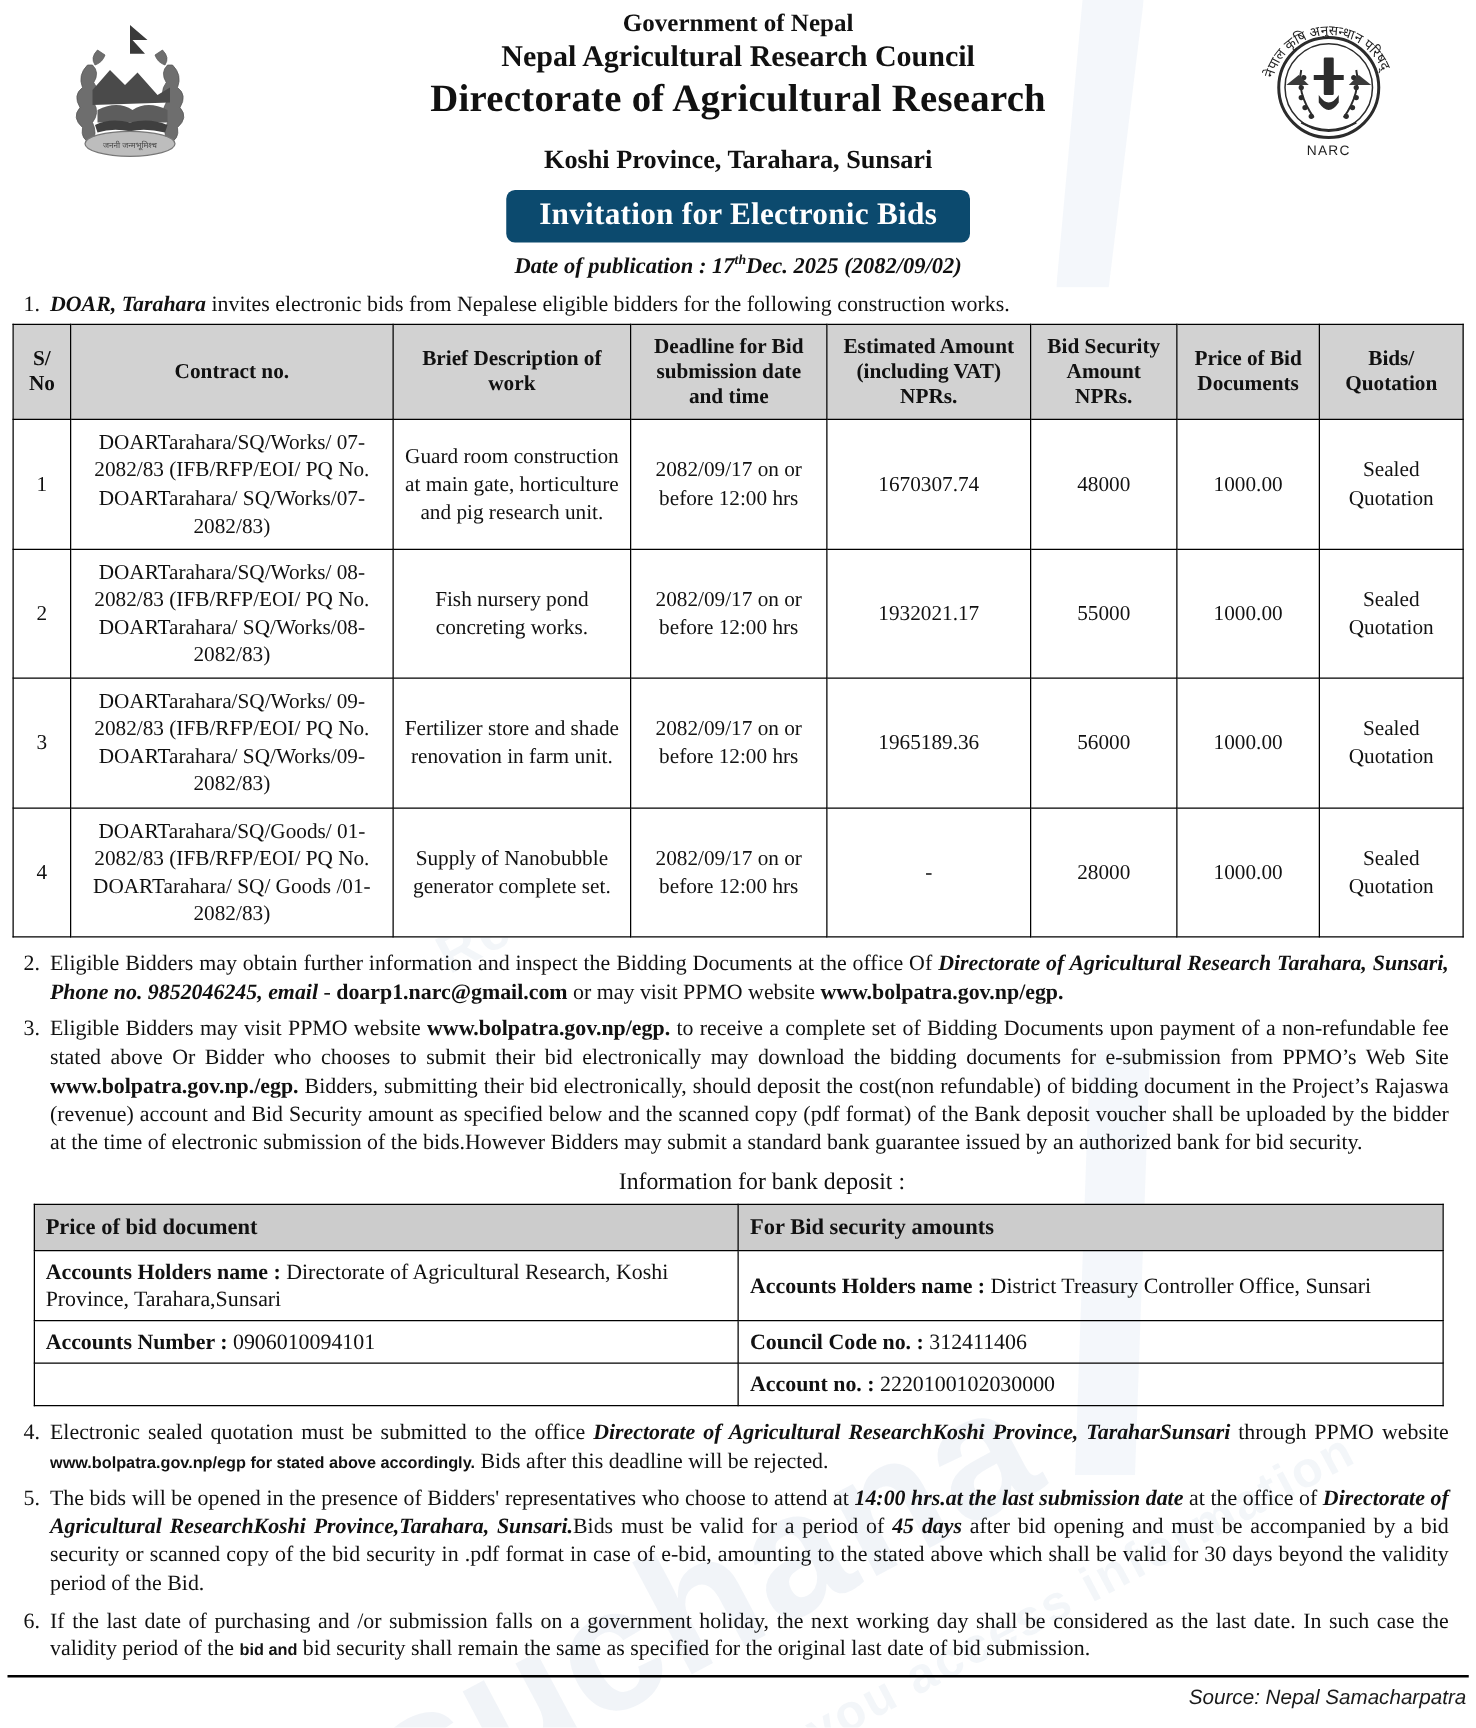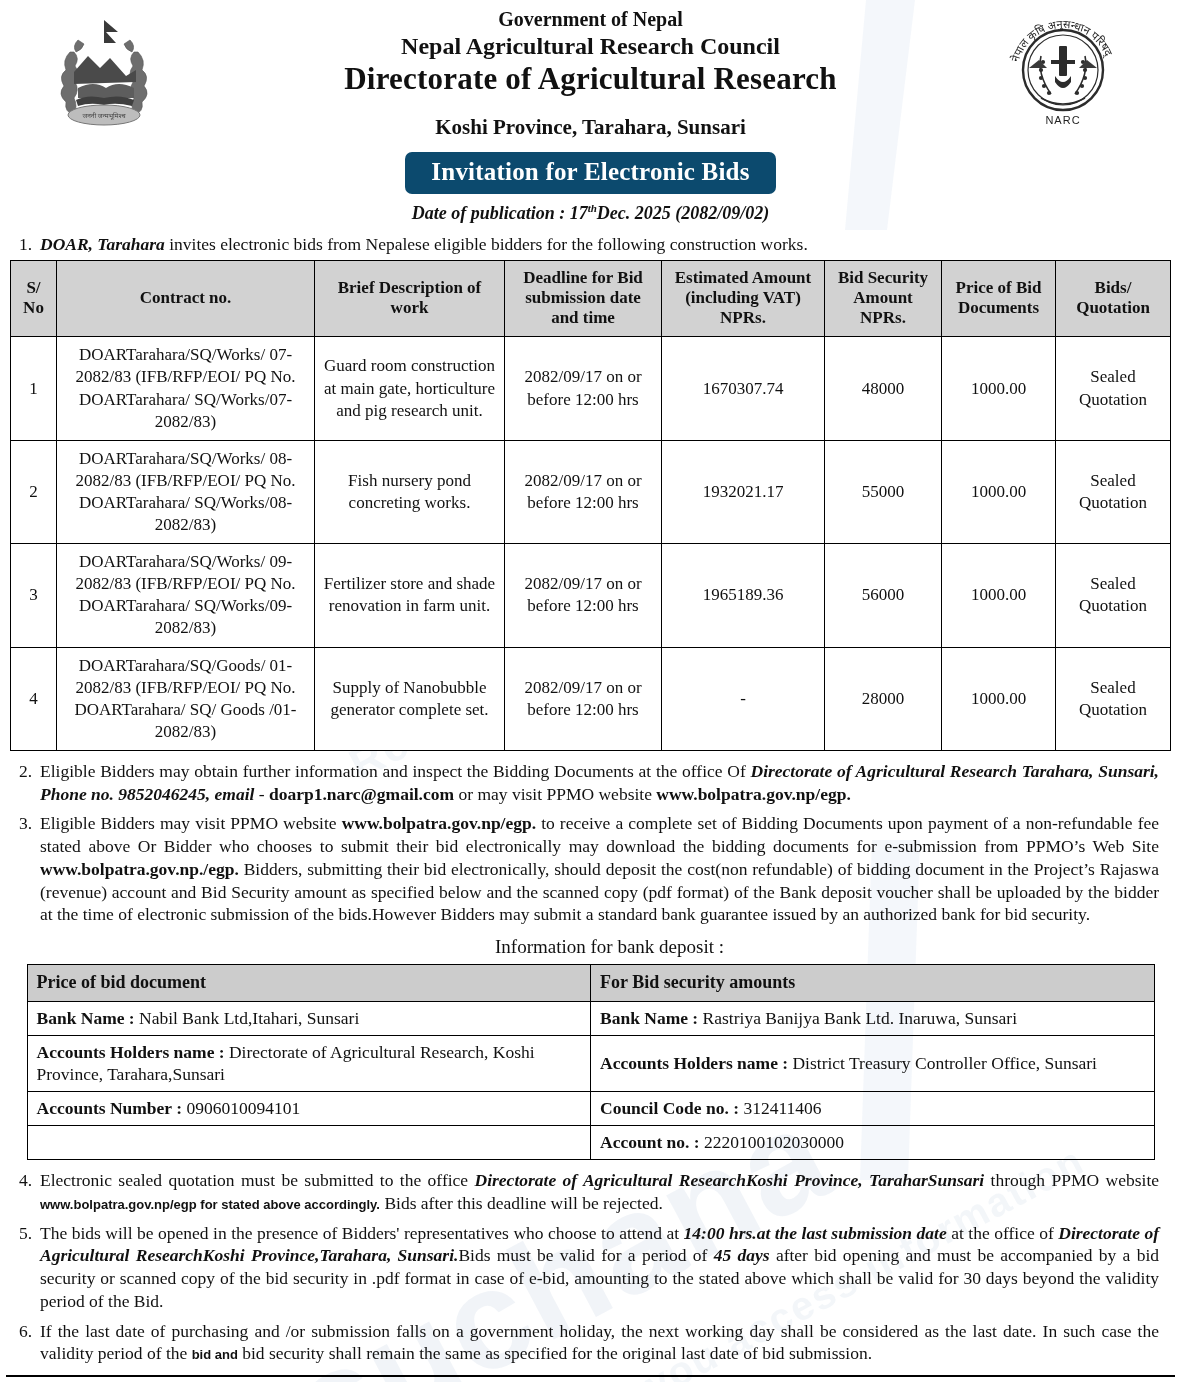--- a/index.html
+++ b/index.html
@@ -402,24 +402,20 @@
 
     <table class="bank">
       <thead>
         <tr>
           <th class="half">Price of bid document</th>
           <th class="half">For Bid security amounts</th>
         </tr>
       </thead>
       <tbody>
         <tr>
-          <td><span class="b">Bank Name :</span><span> Nabil Bank Ltd,Itahari, Sunsari</span></td>
-          <td><span class="b">Bank Name :</span><span> Rastriya Banijya Bank Ltd. Inaruwa, Sunsari</span></td>
-        </tr>
-        <tr>
           <td><span class="b">Accounts Holders name :</span><span> Directorate of Agricultural Research, Koshi Province, Tarahara,Sunsari</span></td>
           <td><span class="b">Accounts Holders name :</span><span> District Treasury Controller Office, Sunsari</span></td>
         </tr>
         <tr>
           <td><span class="b">Accounts Number :</span><span> 0906010094101</span></td>
           <td><span class="b">Council Code no. :</span><span> 312411406</span></td>
         </tr>
         <tr>
           <td class="empty"></td>
           <td><span class="b">Account no. :</span><span> 2220100102030000</span></td>

